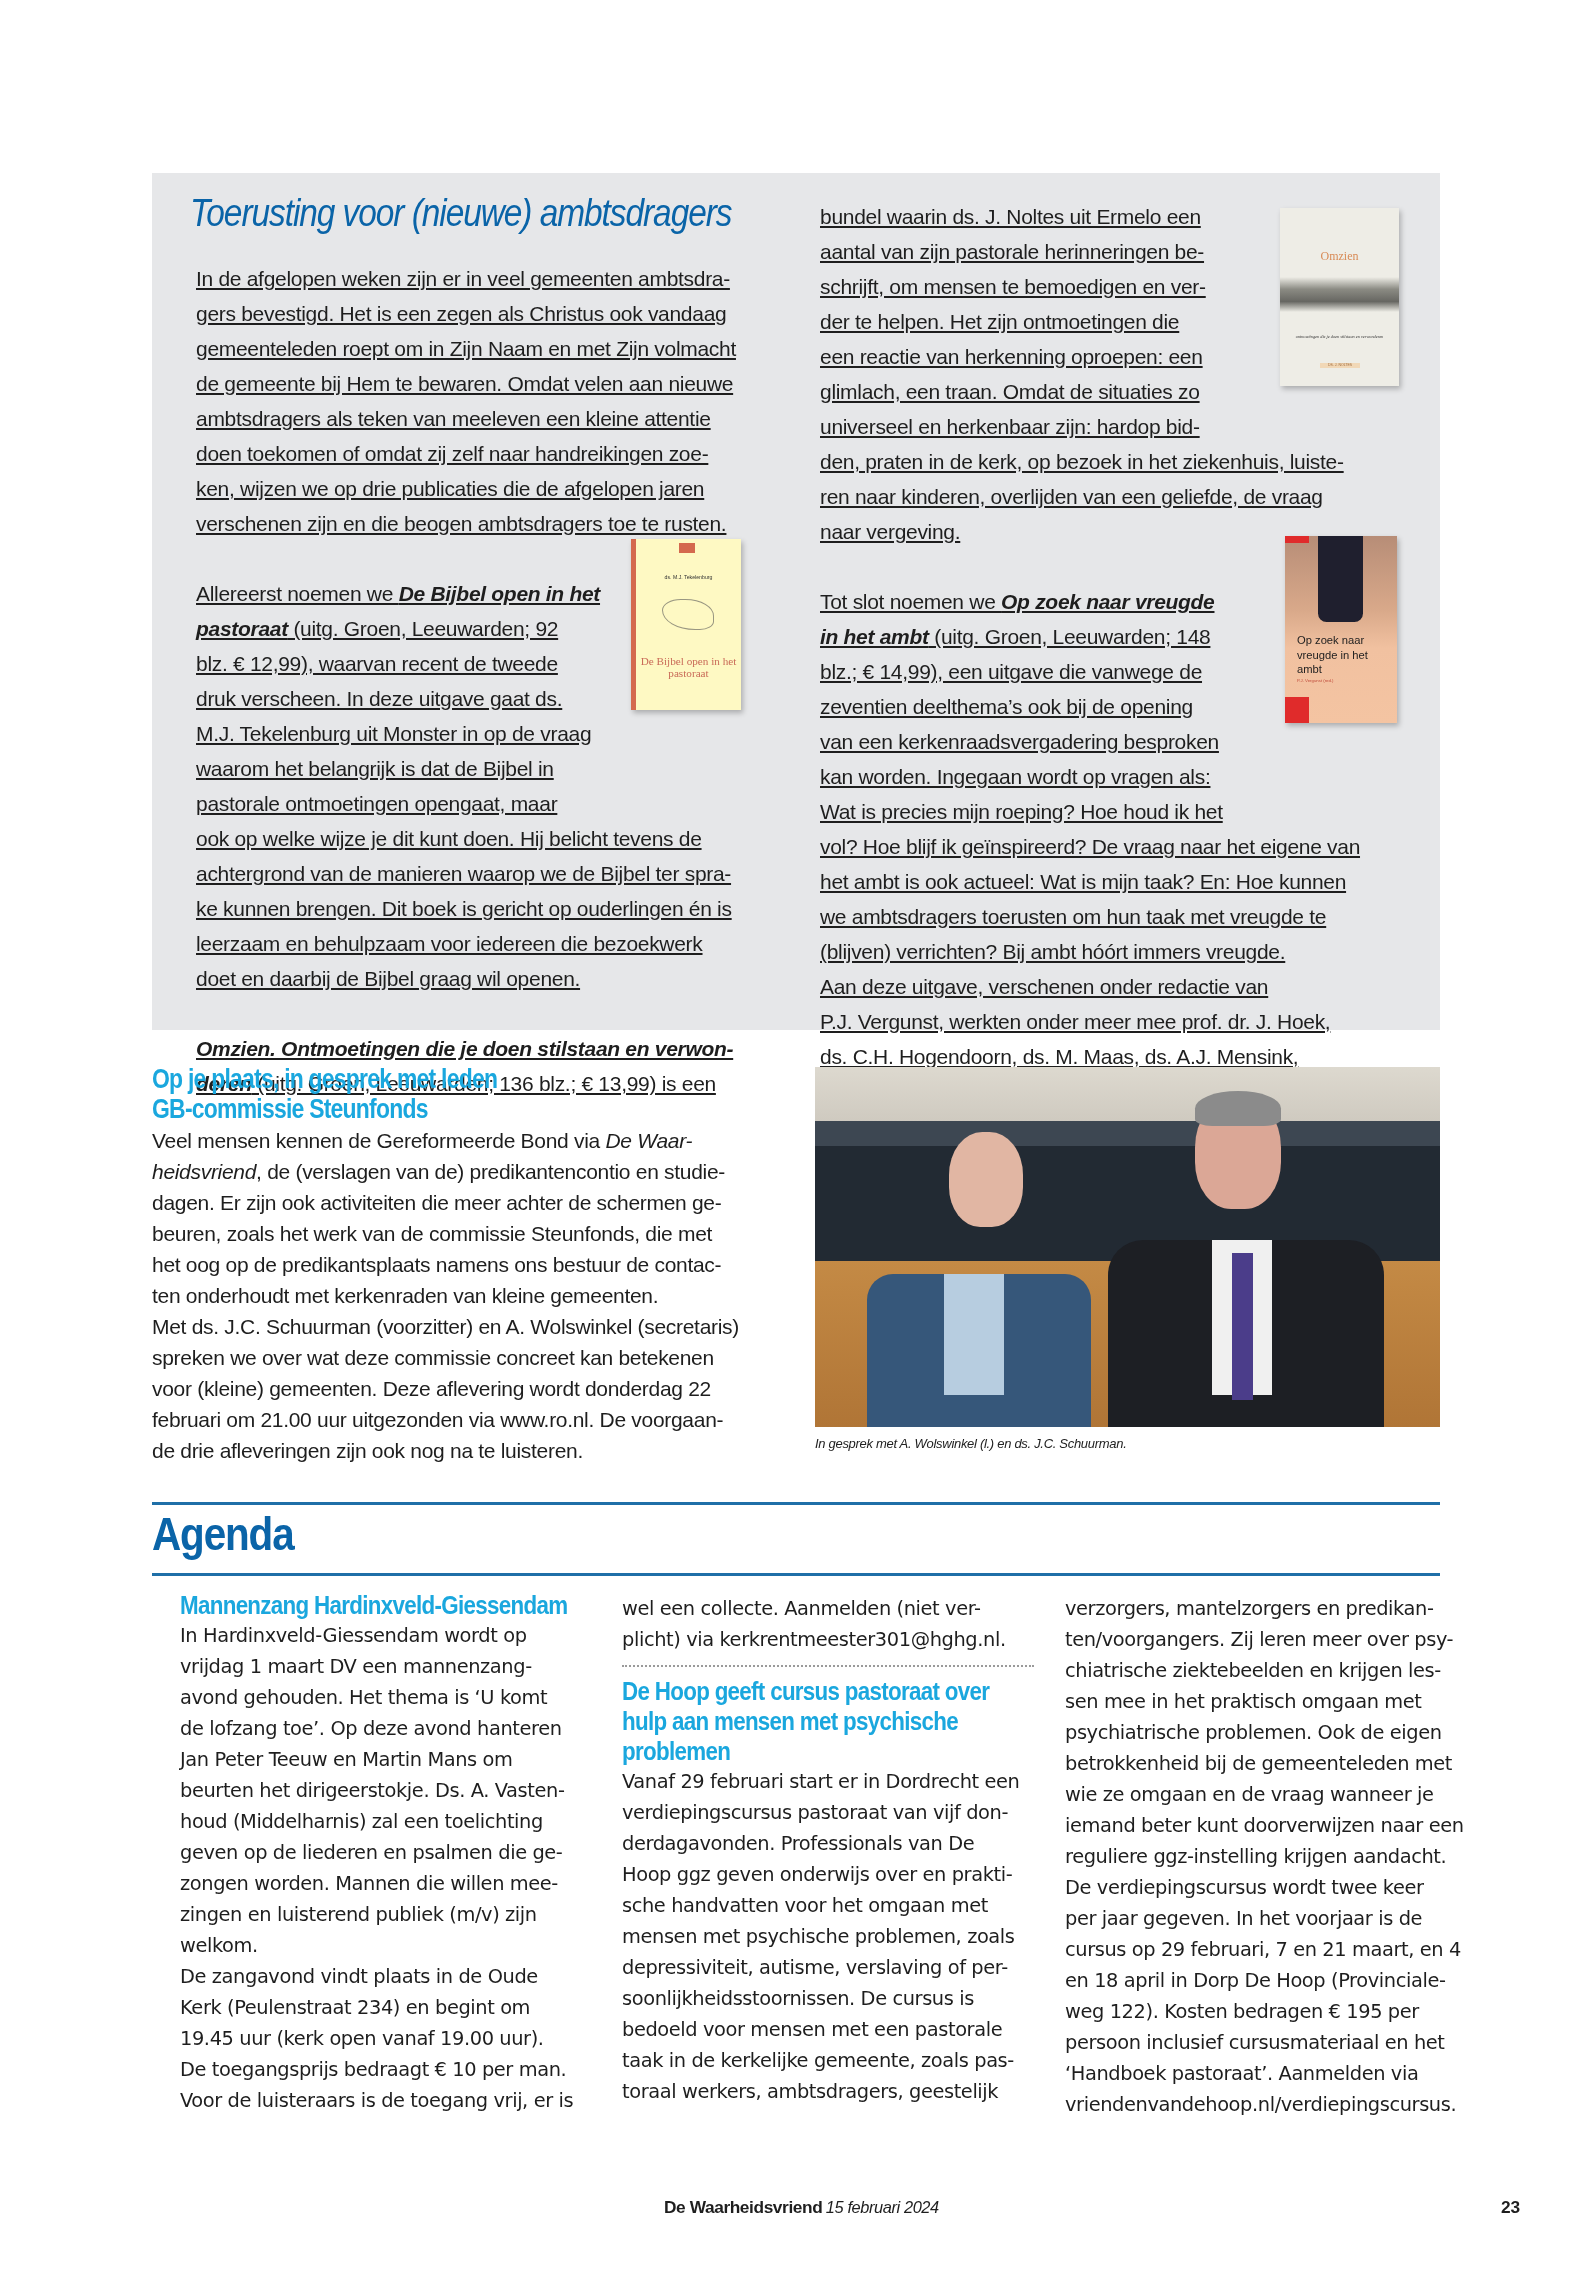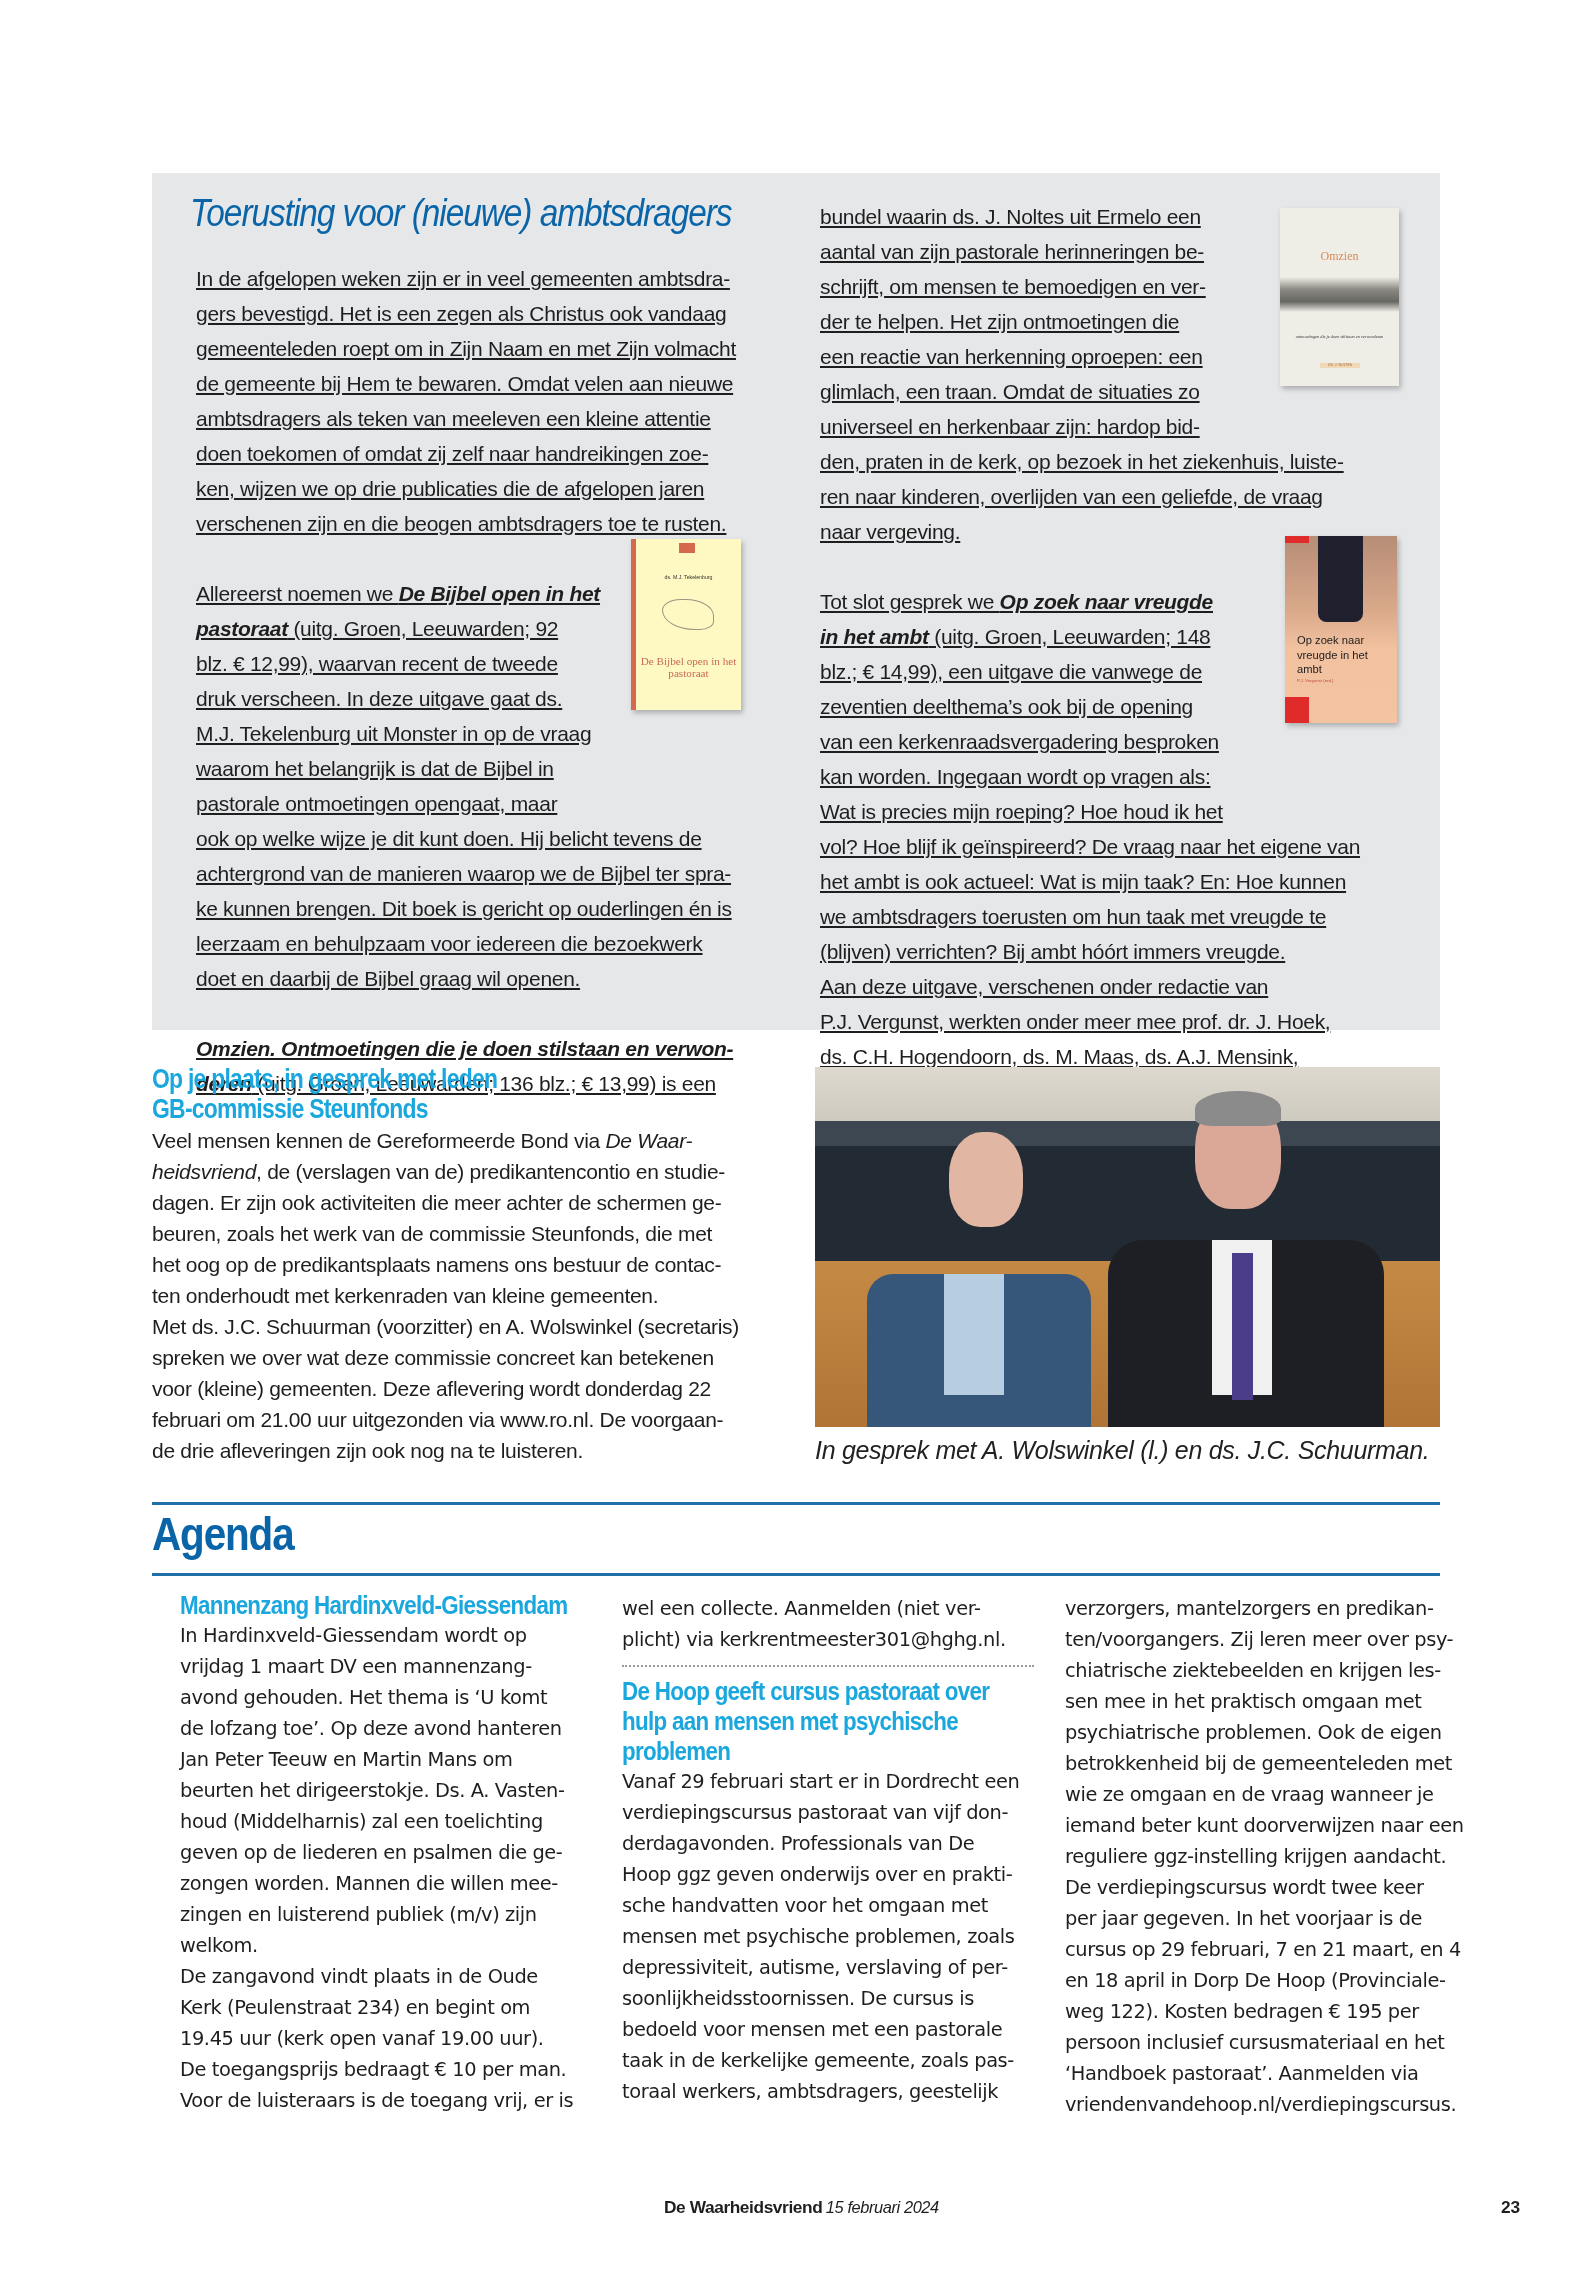--- a/index.html
+++ b/index.html
@@ -48,21 +48,21 @@
   .photo .sofa { position: absolute; left: 0; top: 194px; width: 100%; height: 166px; background: linear-gradient(180deg, #c48a45, #b07536); }
   .photo .p1-body { position: absolute; left: 52px; top: 207px; width: 224px; height: 153px; background: #36577a; border-radius: 26px 26px 0 0; }
   .photo .p1-shirt { position: absolute; left: 129px; top: 207px; width: 60px; height: 121px; background: #b7cde0; }
   .photo .p1-head { position: absolute; left: 134px; top: 65px; width: 74px; height: 95px; background: #e1b6a3; border-radius: 45% 45% 42% 42%; }
   .photo .p2-body { position: absolute; left: 293px; top: 173px; width: 276px; height: 187px; background: #1d1f24; border-radius: 35px 35px 0 0; }
   .photo .p2-shirt { position: absolute; left: 397px; top: 173px; width: 60px; height: 155px; background: #f0f0f0; }
   .photo .p2-tie { position: absolute; left: 417px; top: 186px; width: 21px; height: 147px; background: #4b3d8a; }
   .photo .p2-head { position: absolute; left: 380px; top: 30px; width: 86px; height: 112px; background: #dba796; border-radius: 45% 45% 42% 42%; }
   .photo .p2-hair { position: absolute; left: 380px; top: 24px; width: 86px; height: 35px; background: #8b8b8b; border-radius: 50% 50% 20% 20%; }
 
-  .caption { position: absolute; left: 815px; top: 1436px; font-size: 25px; font-style: italic; color: #222; letter-spacing: -0.3px; }
+  .caption { position: absolute; left: 815px; top: 1436px; font-size: 13px; font-style: italic; color: #222; letter-spacing: -0.3px; }
 
   
   .rule { position: absolute; left: 152px; width: 1288px; height: 2.6px; background: #1f6fa8; }
   .agenda-title { position: absolute; left: 152px; top: 1506px; font-size: 47px; font-weight: bold; color: #0a64a8; letter-spacing: -1.3px; transform: scaleX(0.86); transform-origin: left top; }
 
   .ag-col { position: absolute; width: 412px; font-family: "DejaVu Sans", sans-serif; font-size: 19.4px; line-height: 31px; letter-spacing: -0.4px; color: #1e1e1e; margin-left: 28px; }
   .ag-head { font-family: "Liberation Sans", sans-serif; font-size: 26px; line-height: 30px; font-weight: bold; color: #1aa7de; letter-spacing: -0.8px; transform: scaleX(0.86); transform-origin: left top; white-space: nowrap; }
   .dotted { border-top: 2.6px dotted #9a9a9a; margin: 10.4px 0 8.6px; width: 412px; }
 
   .footer-pub { position: absolute; left: 664px; top: 2197px; font-size: 17.3px; font-weight: bold; color: #1e1e1e; letter-spacing: -0.4px; }
@@ -116,21 +116,21 @@
       <p>der te helpen. Het zijn ontmoetingen die</p>
       <p>een reactie van herkenning oproepen: een</p>
       <p>glimlach, een traan. Omdat de situaties zo</p>
       <p>universeel en herkenbaar zijn: hardop bid-</p>
       <p>den, praten in de kerk, op bezoek in het ziekenhuis, luiste-</p>
       <p>ren naar kinderen, overlijden van een geliefde, de vraag</p>
       <p>naar vergeving.</p>
     </div>
     <div class="gap"></div>
     <div>
-      <p><span>Tot slot gesprek we </span><span class="bi">Op zoek naar vreugde</span></p>
+      <p><span>Tot slot noemen we </span><span class="bi">Op zoek naar vreugde</span></p>
       <p><span class="bi">in het ambt</span><span> (uitg. Groen, Leeuwarden; 148</span></p>
       <p>blz.; € 14,99), een uitgave die vanwege de</p>
       <p>zeventien deelthema’s ook bij de opening</p>
       <p>van een kerkenraadsvergadering besproken</p>
       <p>kan worden. Ingegaan wordt op vragen als:</p>
       <p>Wat is precies mijn roeping? Hoe houd ik het</p>
       <p>vol? Hoe blijf ik geïnspireerd? De vraag naar het eigene van</p>
       <p>het ambt is ook actueel: Wat is mijn taak? En: Hoe kunnen</p>
       <p>we ambtsdragers toerusten om hun taak met vreugde te</p>
       <p>(blijven) verrichten? Bij ambt hóórt immers vreugde.</p>

